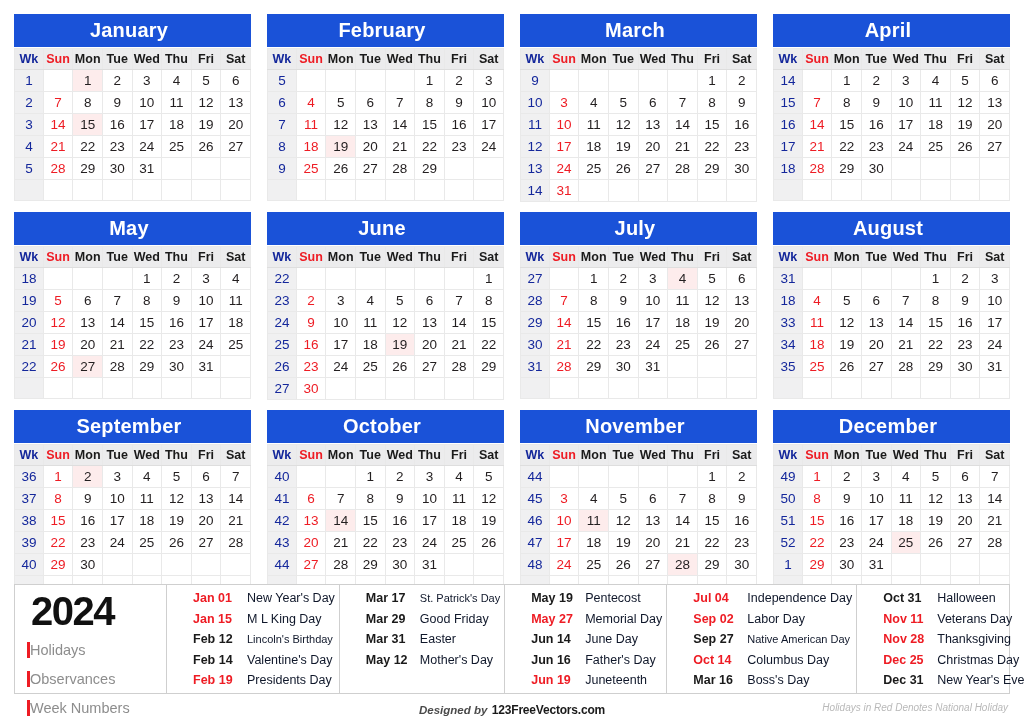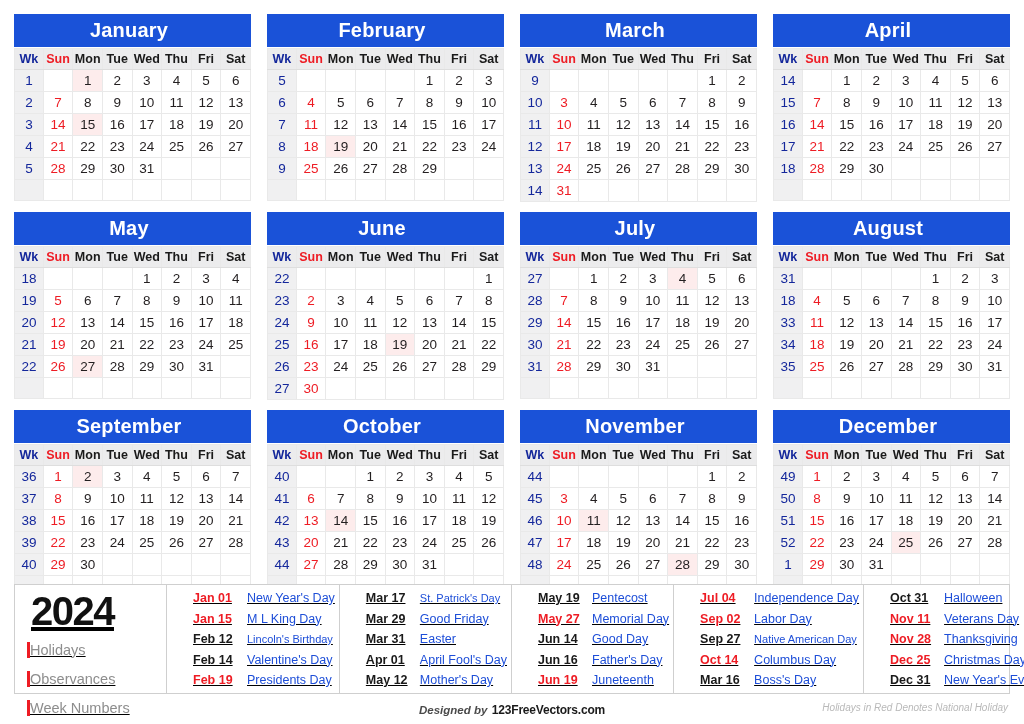--- a/index.html
+++ b/index.html
@@ -80,21 +80,20 @@
   
   .legend-wrap {
     position: absolute;
     left: 14px; right: 14px;
     top: 584px;
     height: 110px;
     border: 1px solid #cfcfcf;
     background: #ffffff;
     display: flex;
     align-items: stretch;
-    text-decoration: underline;
   }
   .legend-brand {
     width: 152px;
     flex: 0 0 152px;
     padding: 6px 0 4px 12px;
     border-right: 1px solid #cfcfcf;
   }
   .year {
     font-size: 40px;
     font-weight: bold;
@@ -138,21 +137,21 @@
   .ev-date {
     font-size: 12.5px;
     font-weight: bold;
     color: #1a1a1a;
     width: 54px;
     flex: 0 0 54px;
   }
   .ev-date.red { color: #ee1c24; }
   .ev-name {
     font-size: 12.5px;
-    color: #1d4ed8;
+    color: #0f172a;
   }
   .ev-name.small { font-size: 11px; }
 
   
   .footer-credit {
     position: absolute;
     left: 0; right: 0;
     top: 700px;
     text-align: center;
     white-space: nowrap;
@@ -1302,40 +1301,36 @@
           </div>
           <div class="ev">
             <span class="ev-date">Mar 29</span>
             <span class="ev-name">Good Friday</span>
           </div>
           <div class="ev">
             <span class="ev-date">Mar 31</span>
             <span class="ev-name">Easter</span>
           </div>
           <div class="ev">
-            <span class="ev-date">Apr 01</span>
-            <span class="ev-name">April Fool's Day</span>
-          </div>
-          <div class="ev">
             <span class="ev-date">May 12</span>
             <span class="ev-name">Mother's Day</span>
           </div>
         </div>
         <div class="legend-col">
           <div class="ev">
             <span class="ev-date">May 19</span>
             <span class="ev-name">Pentecost</span>
           </div>
           <div class="ev">
             <span class="ev-date red">May 27</span>
             <span class="ev-name">Memorial Day</span>
           </div>
           <div class="ev">
             <span class="ev-date">Jun 14</span>
-            <span class="ev-name">Good Day</span>
+            <span class="ev-name">June Day</span>
           </div>
           <div class="ev">
             <span class="ev-date">Jun 16</span>
             <span class="ev-name">Father's Day</span>
           </div>
           <div class="ev">
             <span class="ev-date red">Jun 19</span>
             <span class="ev-name">Juneteenth</span>
           </div>
         </div>

